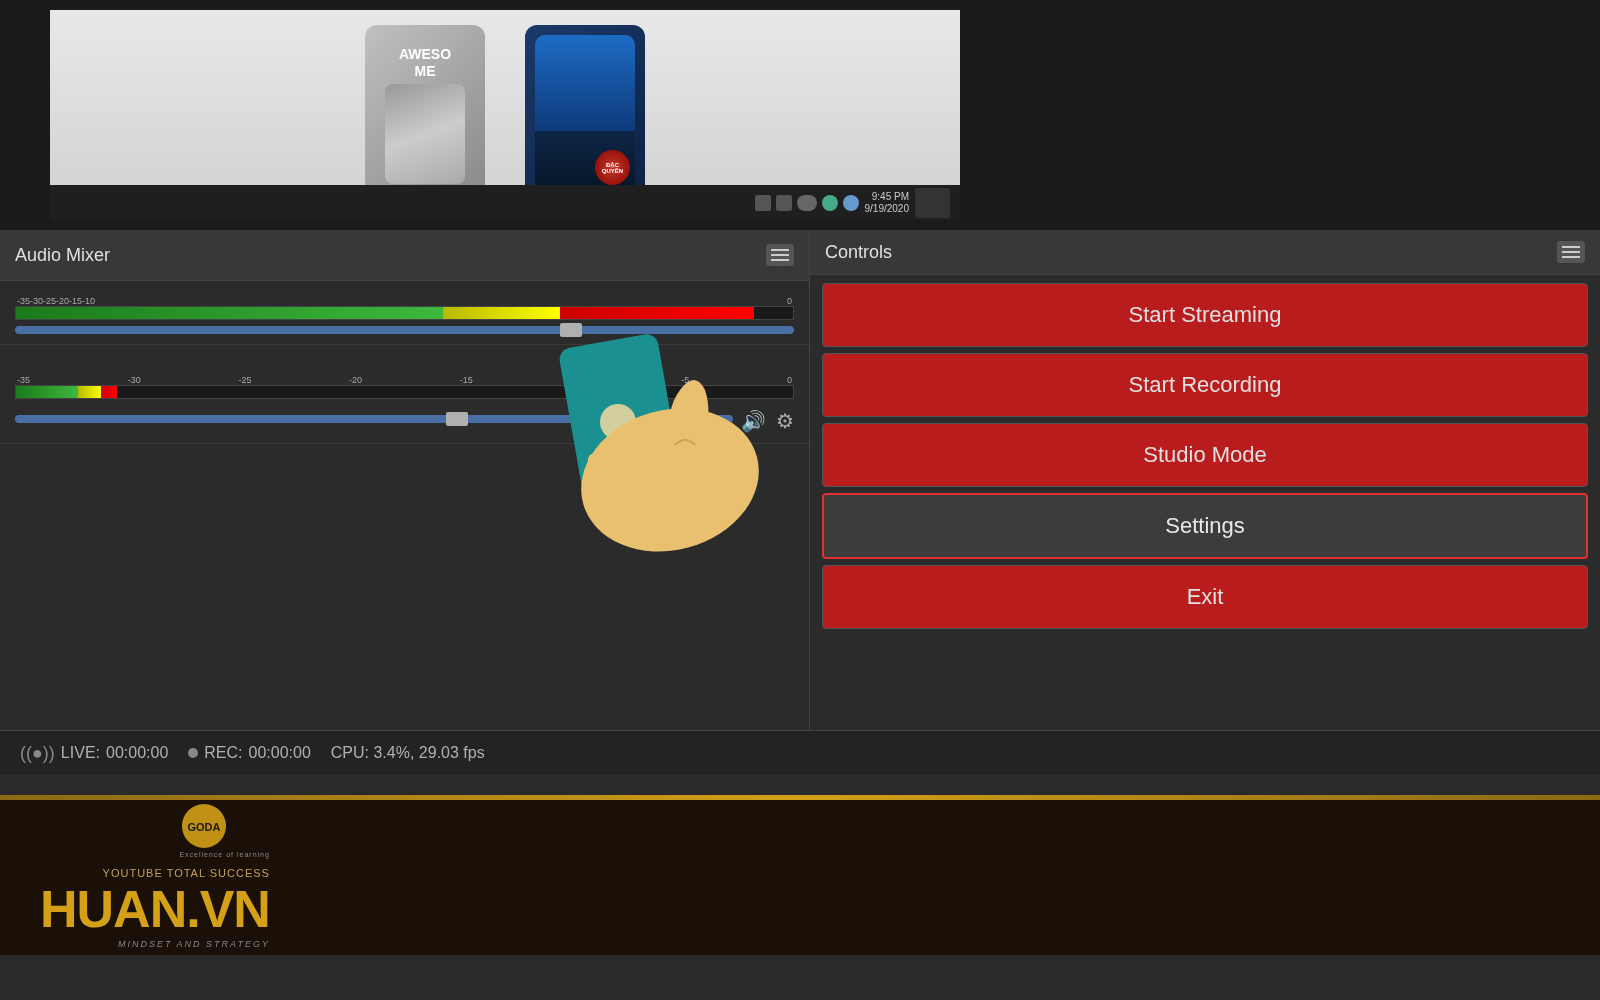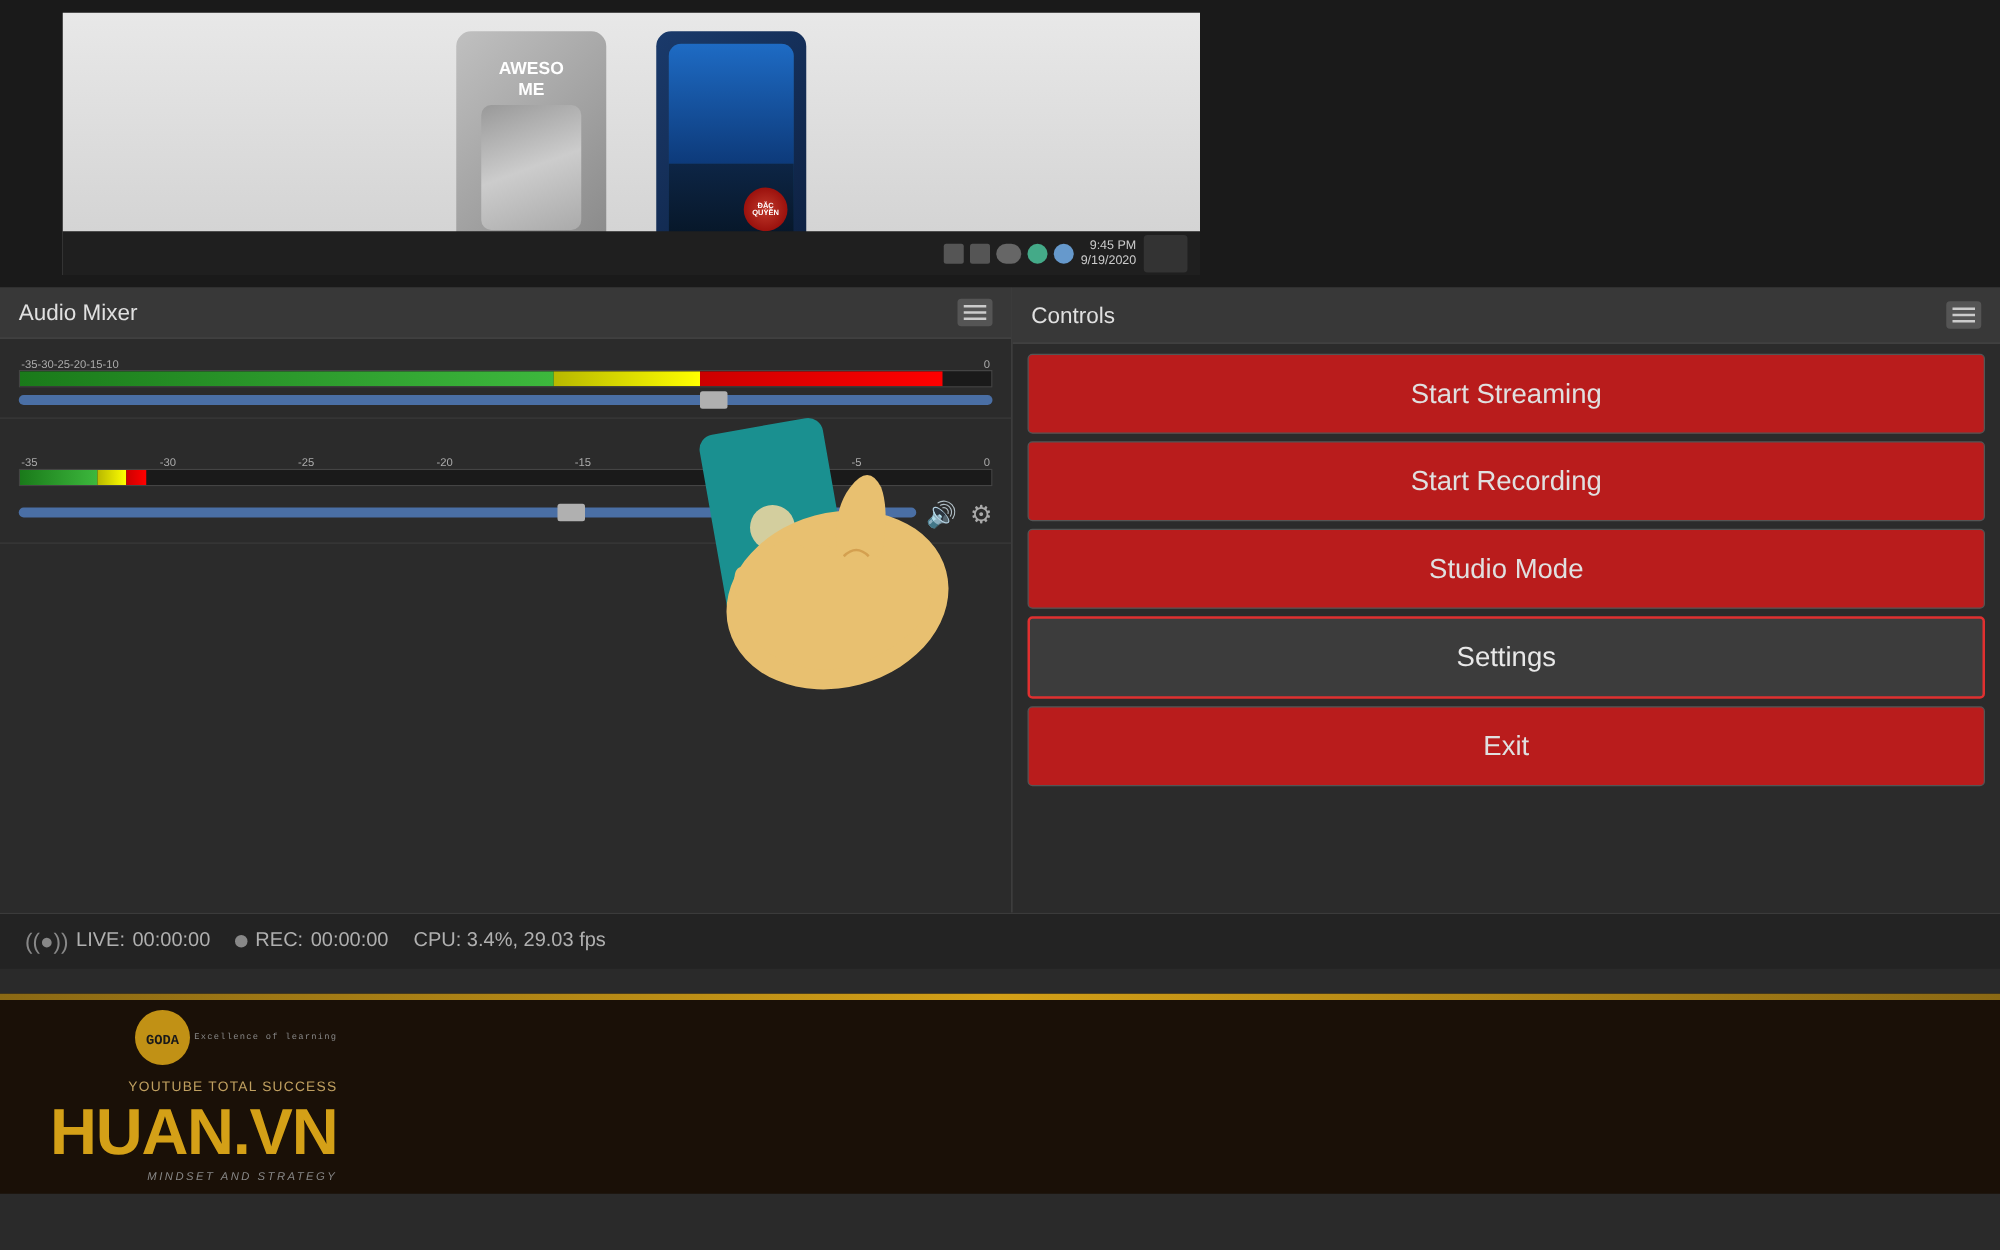--- a/index.html
+++ b/index.html
@@ -148,21 +148,21 @@
     .audio-mixer-panel {
       width: 810px;
       height: 500px;
       background: #2b2b2b;
       border-right: 1px solid #444;
       padding: 0;
       position: relative;
     }
 
     .panel-header {
-      height: 41px;
+      height: 51px;
       background: #383838;
       display: flex;
       align-items: center;
       justify-content: space-between;
       padding: 0 15px;
       border-bottom: 1px solid #444;
     }
     .panel-title {
       color: #e0e0e0;
       font-size: 18px;
@@ -360,24 +360,22 @@
       flex: 1;
     }
     .logo-area {
       display: flex;
       flex-direction: column;
       align-items: flex-end;
       gap: 4px;
     }
     .logo-goda {
       display: flex;
-      flex-direction: row;
-      align-items: center;
+      flex-direction: column;
       margin-bottom: 5px;
-      font-family: Liberation Mono, monospace;
     }
     .logo-goda-sub {
       color: #888;
       font-size: 7px;
       letter-spacing: 1px;
     }
     .logo-youtube-text {
       color: #c0a060;
       font-size: 11px;
       letter-spacing: 1px;

